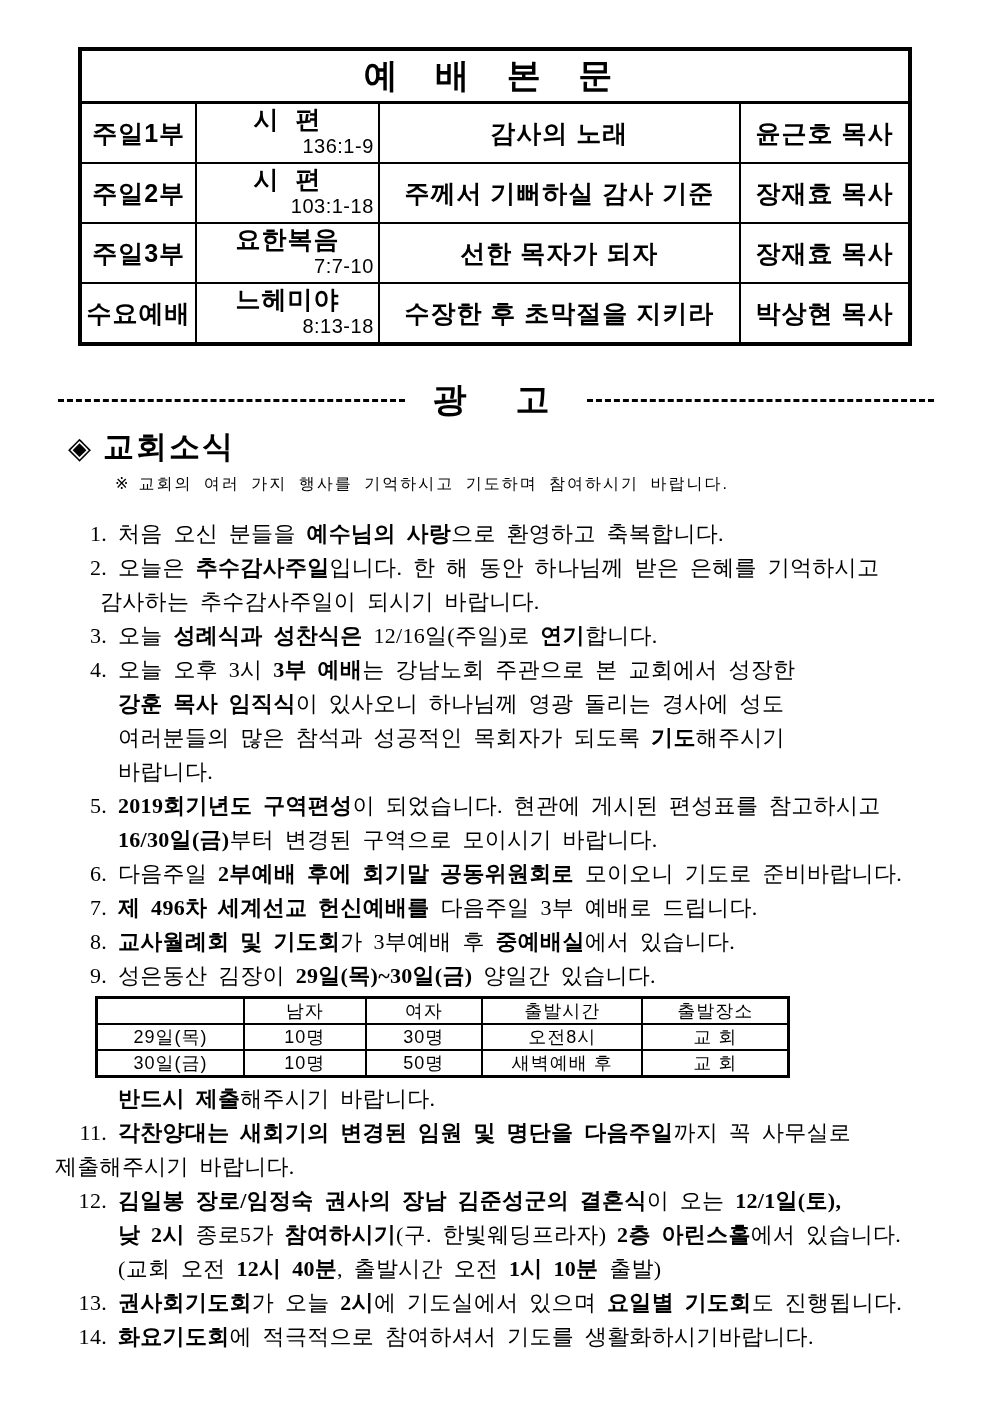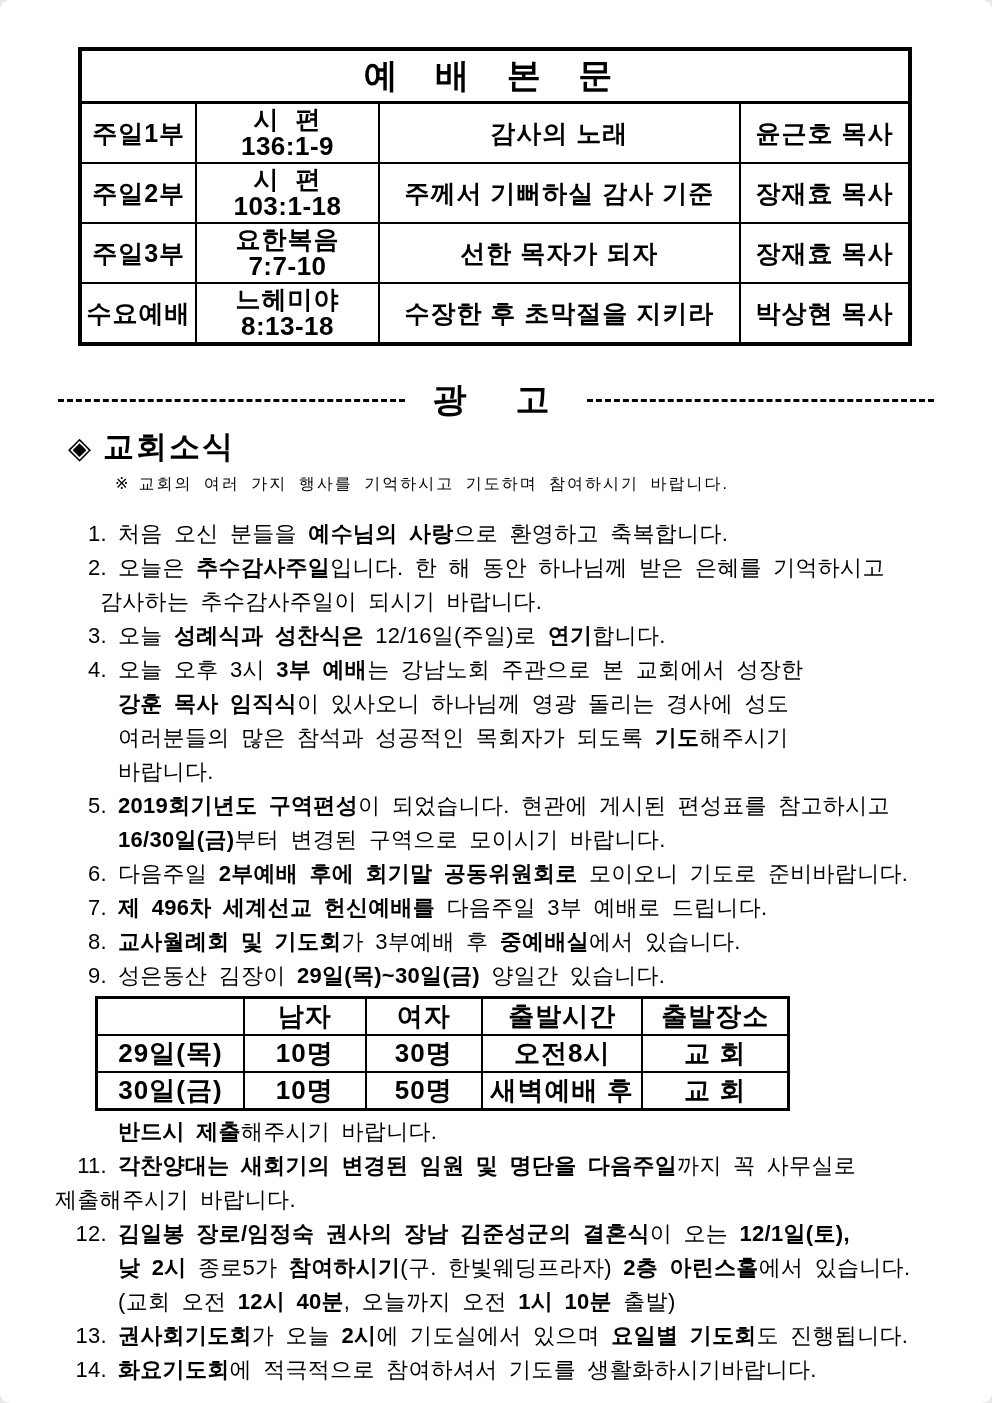--- a/index.html
+++ b/index.html
@@ -5,21 +5,20 @@
   * { margin:0; padding:0; box-sizing:border-box; }
   html,body { background:#e8e8e8; }
   .page {
     position:relative;
     width:992px; height:1403px;
     margin:0 auto;
     background:#ffffff;
     color:#000;
     font-family:"Liberation Sans","DejaVu Sans",sans-serif;
     overflow:hidden;
-    border-radius:10px;
   }
 
   
   .worship-wrap { padding-top:47px; }
   table.worship {
     width:834px; margin-left:78px;
     border-collapse:collapse;
     border:4px solid #000;
     table-layout:fixed;
   }
@@ -30,21 +29,21 @@
     padding:2px 4px;
     letter-spacing:1px;
   }
   table.worship td.title-cell {
     font-size:34px; letter-spacing:14px;
     height:42px; border-bottom:3px solid #000;
     font-weight:700;
   }
   table.worship tr.data-row { height:58px; }
   table.worship .book { font-weight:700; white-space:pre; line-height:27px; }
-  table.worship .verse { font-weight:700; line-height:27px; font-size:26px; letter-spacing:0.5px; }
+  table.worship .verse { font-weight:400; line-height:27px; font-size:20px; letter-spacing:0.5px;text-align:right; }
 
   
   .divider {
     margin:32px 58px 0 58px;
     display:flex; align-items:center; gap:24px;
     height:44px;
   }
   .divider .dash { flex:1; border-top:3px dashed #000; height:0; }
   .divider .label {
     font-size:34px; font-weight:700; letter-spacing:10px;
@@ -68,38 +67,39 @@
 
   
   .announcements {
     margin-top:22px;
     padding-left:55px; padding-right:36px;
   }
   .ln {
     font-size:22px; line-height:34px;
     letter-spacing:0.3px; word-spacing:5px;
     white-space:nowrap;
+    font-family:Liberation Serif, serif;
   }
   .ln .num { display:inline-block; width:52px; text-align:right; margin-right:11px; }
   .ln.cont  { padding-left:63px; }
   .ln.cont2 { padding-left:45px; }
   .ln.flush { padding-left:0; }
   .ln b { font-weight:700; }
 
   
   table.trip {
     width:695px; margin:3px 0 4px 40px;
     border-collapse:collapse;
     border:3px solid #000;
     table-layout:fixed;
   }
   table.trip td {
     border:2px solid #000;
     text-align:center; vertical-align:middle;
-    font-size:26px; font-weight:700;
+    font-size:18px; font-weight:400;
     height:16px; letter-spacing:1px;
     white-space:pre;
   }
 </style>
 </head>
 <body>
 
 <div class="page">
 
   <div class="worship-wrap">
@@ -214,18 +214,18 @@
             <td>새벽예배 후</td>
             <td>교 회</td>
           </tr>
         </tbody>
       </table>
       <div class="ln cont"><b>반드시 제출</b><span>해주시기 바랍니다.</span></div>
       <div class="ln"><span class="num">11.</span><b>각찬양대는 새회기의 변경된 임원 및 명단을 다음주일</b><span>까지 꼭 사무실로</span></div>
       <div class="ln flush"><span>제출해주시기 바랍니다.</span></div>
       <div class="ln"><span class="num">12.</span><b>김일봉 장로/임정숙 권사의 장남 김준성군의 결혼식</b><span>이 오는 </span><b>12/1일(토),</b></div>
       <div class="ln cont"><b>낮 2시</b><span> 종로5가 </span><b>참여하시기</b><span>(구. 한빛웨딩프라자) </span><b>2층 아린스홀</b><span>에서 있습니다.</span></div>
-      <div class="ln cont"><span>(교회 오전 </span><b>12시 40분</b><span>, 오늘까지 오전 </span><b>1시 10분</b><span> 출발)</span></div>
+      <div class="ln cont"><span>(교회 오전 </span><b>12시 40분</b><span>, 출발시간 오전 </span><b>1시 10분</b><span> 출발)</span></div>
       <div class="ln"><span class="num">13.</span><b>권사회기도회</b><span>가 오늘 </span><b>2시</b><span>에 기도실에서 있으며 </span><b>요일별 기도회</b><span>도 진행됩니다.</span></div>
       <div class="ln"><span class="num">14.</span><b>화요기도회</b><span>에 적극적으로 참여하셔서 기도를 생활화하시기바랍니다.</span></div>
     </div>
 
 </div>
 
 </body></html>

